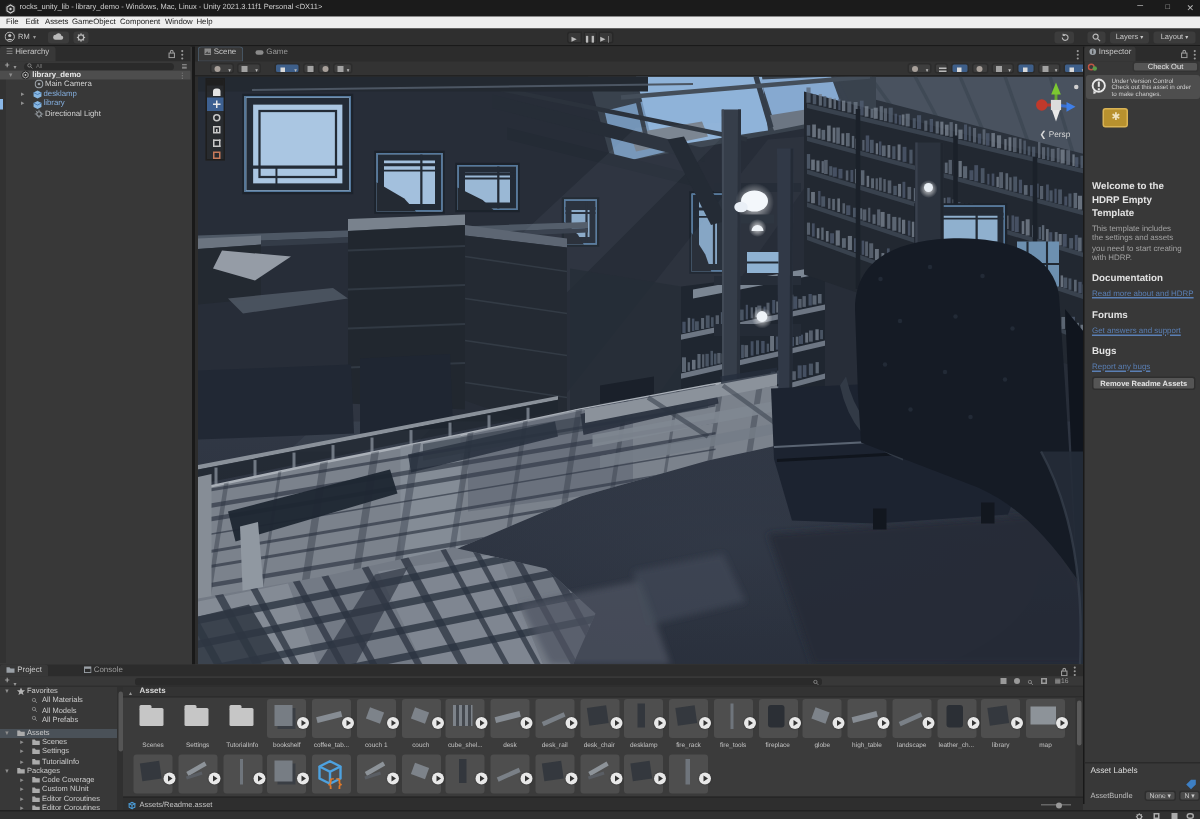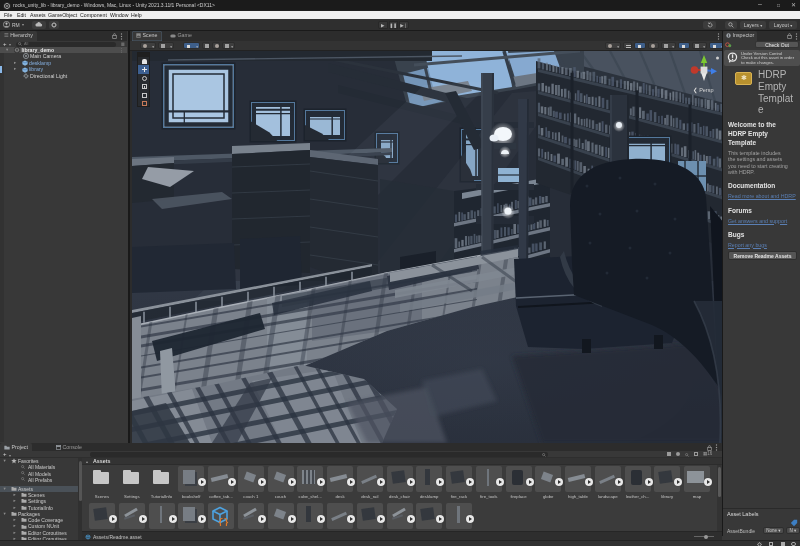--- a/index.html
+++ b/index.html
@@ -1037,21 +1037,20 @@
           <rect x="6.2" y="3" width="1.7" height="4.5" fill="#e8e8e8"></rect>
           <rect x="6.2" y="8.7" width="1.7" height="1.7" fill="#e8e8e8"></rect>
           <polygon points="2.5,10.5 5,12.8 2.5,13.5" fill="#e8e8e8"></polygon>
         </svg>
       </span>
     <div class="abs" style="left:17px;top:2px;font-size:4.2px;line-height:4.6px;color:#cfcfcf">Under Version Control<br>Check out this asset in order<br>to make changes.</div>
   </div>
   <div class="abs" style="left:12px;top:41px;width:17px;height:13px;background:#b8912e;border:1px solid #d9b354;border-radius:2px">
     <span class="abs" style="left:5px;top:1px;color:#efe3c0;font-size:7px">✱</span>
   </div>
-  <div class="abs" style="left:35px;top:38px;width:43px;font-size:10px;line-height:11.8px;color:#b4b4b4">HDRP<br>Empty<br>Templat<br>e</div>
   <div class="ins-h" style="top:90px;line-height:8.8px">Welcome to the<br>HDRP Empty<br>Template</div>
   <div class="ins-body" style="top:118.5px">This template includes<br>the settings and assets<br>you need to start creating<br>with HDRP.</div>
   <div class="ins-h" style="top:151px">Documentation</div>
   <div class="ins-link" style="top:162px">Read more about and HDRP</div>
   <div class="ins-h" style="top:175.5px">Forums</div>
   <div class="ins-link" style="top:186.5px">Get answers and support</div>
   <div class="ins-h" style="top:200px">Bugs</div>
   <div class="ins-link" style="top:210.5px">Report any bugs</div>
   <div class="abs" style="left:5px;top:220px;width:69px;height:9px;background:#555555;border:0.5px solid #2e2e2e;border-radius:2px;color:#e4e4e4;font-size:5px;font-weight:bold;text-align:center;line-height:8.5px">Remove Readme Assets</div>
 

